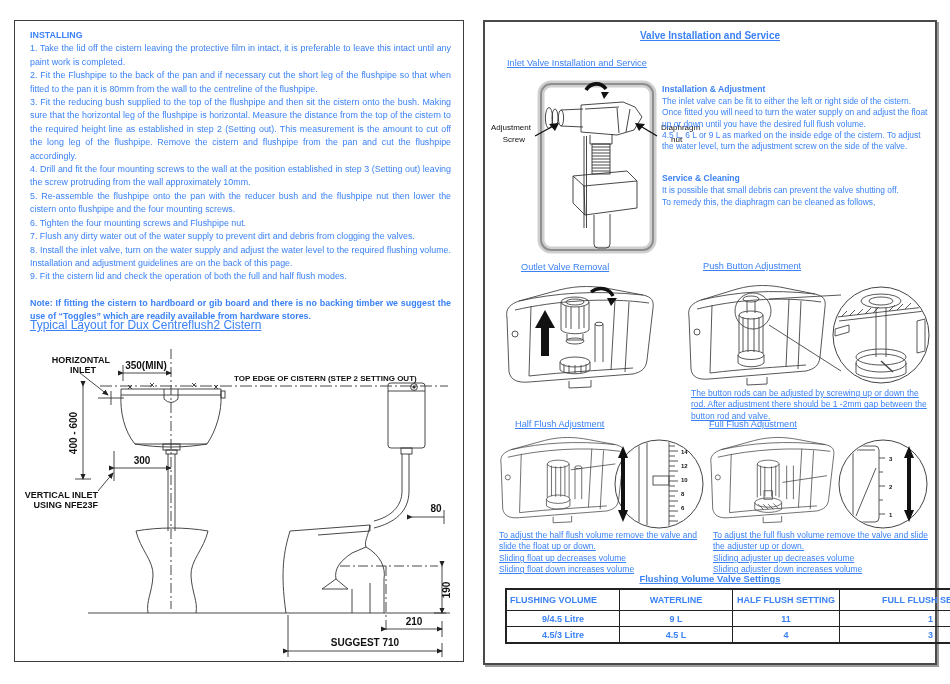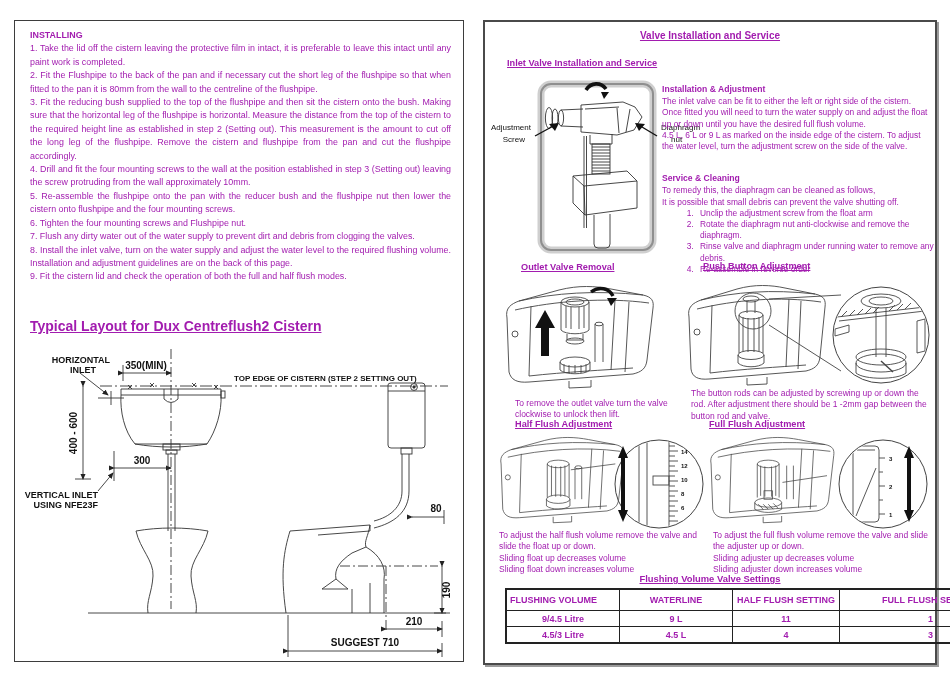--- a/index.html
+++ b/index.html
@@ -1,37 +1,37 @@
 <!DOCTYPE html>
 <html><head>
 <meta charset="utf-8">
 <style>
   html,body{margin:0;padding:0;background:#fff;}
   #canvas{position:relative;width:950px;height:684px;background:#fff;overflow:hidden;
-          font-family:"Liberation Sans",sans-serif;color:#a21caf;}
+          font-family:"Liberation Sans",sans-serif;color:#3b82f6;}
   .page{position:absolute;background:#fff;}
   #pageL{left:14px;top:20px;width:448px;height:640px;border:1.5px solid #3d3d3d;}
   #pageR{left:483px;top:20px;width:450px;height:641px;border:2px solid #4a4a4a;box-shadow:2px 2px 0 #9b9b9b;}
   .abs{position:absolute;}
   
   .steps{left:15px;top:8px;width:421px;font-size:8.9px;line-height:13.4px;text-align:justify;}
   .steps p{margin:0;}
   .steps .gap{height:13px;}
   .b{font-weight:bold;}
-  .diagTitle{left:15px;top:297px;font-size:14px;font-weight:bold;text-decoration:underline;}
+  .diagTitle{left:15px;top:297px;font-size:12px;font-weight:normal;text-decoration:underline;}
   
   .rTitle{left:0;top:8px;width:100%;text-align:center;font-size:10px;font-weight:bold;}
   .rTitle span{text-decoration:underline;}
-  .secHead{font-size:9.2px;font-weight:bold;text-decoration:underline;white-space:nowrap;}
+  .secHead{font-size:9.2px;font-weight:normal;text-decoration:underline;white-space:nowrap;}
   .colTxt{left:177px;top:62px;width:272px;font-size:8.4px;line-height:11.2px;}
   .colTxt h4{margin:0 0 1px 0;font-size:8.6px;}
   .colTxt p{margin:0;}
   .colTxt ol{margin:0;padding:0 0 0 34px;}
   .colTxt li{padding-left:4px;}
-  .cap{font-size:8.5px;line-height:11.4px;}
+  .cap{font-size:8.5px;line-height:11.4px;text-decoration:underline;}
   .cap p{margin:0;}
   .tblTitle{left:0;top:551px;width:100%;text-align:center;font-size:9.4px;font-weight:bold;}
   .tblTitle span{text-decoration:underline;}
   table.fv{left:20px;top:566px;width:518px;border-collapse:collapse;position:absolute;
            font-size:9px;font-weight:bold;}
   table.fv th,table.fv td{border:1.5px solid #222;text-align:center;padding:1px 3px;}
   table.fv{border:2.5px solid #222;}
   table.fv th{height:18px;}
   table.fv td{height:13px;}
   table.fv th:first-child{text-align:left;}
@@ -52,20 +52,21 @@
       <p>1. Take the lid off the cistern leaving the protective film in intact, it is preferable to leave this intact until any paint work is completed.</p>
       <p>2. Fit the Flushpipe to the back of the pan and if necessary cut the short leg of the flushpipe so that when fitted to the pan it is 80mm from the wall to the centreline of the flushpipe.</p>
       <p>3. Fit the reducing bush supplied to the top of the flushpipe and then sit the cistern onto the bush. Making sure that the horizontal leg of the flushpipe is horizontal. Measure the distance from the top of the cistern to the required height line as established in step 2 (Setting out). This measurement is the amount to cut off the long leg of the flushpipe. Remove the cistern and flushpipe from the pan and cut the flushpipe accordingly.</p>
       <p>4. Drill and fit the four mounting screws to the wall at the position established in step 3 (Setting out) leaving the screw protruding from the wall approximately 10mm.</p>
       <p>5. Re-assemble the flushpipe onto the pan with the reducer bush and the flushpipe nut then lower the cistern onto flushpipe and the four mounting screws.</p>
       <p>6. Tighten the four mounting screws and Flushpipe nut.</p>
       <p>7. Flush any dirty water out of the water supply to prevent dirt and debris from clogging the valves.</p>
       <p>8. Install the inlet valve, turn on the water supply and adjust the water level to the required flushing volume. Installation and adjustment guidelines are on the back of this page.</p>
       <p>9. Fit the cistern lid and check the operation of both the full and half flush modes.</p>
       <div class="gap"></div>
+      <p class="b">Note: If fitting the cistern to hardboard or gib board and there is no backing timber we suggest the use of “Toggles” which are readily available from hardware stores.</p>
     </div>
 
     <div class="abs diagTitle">Typical Layout for Dux Centreflush2 Cistern</div>
 
     <svg class="abs" style="left:3px;top:310px" width="442" height="330" viewBox="0 0 442 330">
       <defs>
         <marker id="aL" markerWidth="8" markerHeight="8" refX="6" refY="3" orient="auto">
           <path d="M0,0 L7,3 L0,6 Z" fill="#222"></path>
         </marker>
       </defs>
@@ -197,28 +198,22 @@
       <text class="smT" style="font-size:8px" x="176" y="52">Diaphragm</text>
       <text class="smT" style="font-size:8px" x="186" y="64">nut</text>
     </svg>
 
     <div class="abs colTxt">
       <h4>Installation &amp; Adjustment</h4>
       <p>The inlet valve can be fit to either the left or right side of the cistern.</p>
       <p>Once fitted you will need to turn the water supply on and adjust the float up or down until you have the desired full flush volume.</p>
       <p>4.5 L, 6 L or 9 L as marked on the inside edge of the cistern. To adjust the water level, turn the adjustment screw on the side of the valve.</p>
       <h4 style="margin-top:21px">Service &amp; Cleaning</h4>
+      <p>It is possible that small debris can prevent the valve shutting off.</p>
       <p>To remedy this, the diaphragm can be cleaned as follows,</p>
-      <p>It is possible that small debris can prevent the valve shutting off.</p>
-      <ol>
-        <li>Unclip the adjustment screw from the float arm</li>
-        <li>Rotate the diaphragm nut anti-clockwise and remove the diaphragm.</li>
-        <li>Rinse valve and diaphragm under running water to remove any debris.</li>
-        <li>Re-assemble in reverse order</li>
-      </ol>
     </div>
 
     <div class="abs secHead" style="left:36px;top:240px">Outlet Valve Removal</div>
     <div class="abs secHead" style="left:218px;top:239px">Push Button Adjustment</div>
 
     <svg class="abs" style="left:10px;top:258px" width="172" height="114" viewBox="0 0 172 114">
       <g stroke="#444" stroke-width="0.9" fill="none">
         <path d="M12,38 C10,28 16,24 24,21 L64,10 C84,5 100,6 116,9 L148,15 C157,17 159,21 158,28 L152,80 C151,89 146,92 138,94 L34,102 C22,103 16,100 14,92 Z"></path>
         <path d="M24,21 C60,13 100,10 148,15"></path>
         <path d="M20,30 C60,21 110,17 154,23"></path>
@@ -288,23 +283,20 @@
           <path d="M156,52 L170,48 L170,55 L156,59 Z"></path>
           <path d="M238,44 L246,42 L246,74 L238,76 Z"></path>
           <ellipse cx="202" cy="86" rx="25" ry="9"></ellipse>
           <path d="M177,86 L177,96 M227,86 L227,96 M177,96 C185,103 219,103 227,96"></path>
           <ellipse cx="202" cy="80" rx="25" ry="8"></ellipse>
           <path d="M202,84 L214,95" stroke-width="1.4"></path>
         </g>
       </g>
     </svg>
 
-    <div class="abs cap" style="left:30px;top:376px;width:178px">
-      <p>To remove the outlet valve turn the valve clockwise to unlock then lift.</p>
-    </div>
     <div class="abs cap" style="left:206px;top:366px;width:238px">
       <p>The button rods can be adjusted by screwing up or down the rod. After adjustment there should be 1 -2mm gap between the button rod and valve.</p>
     </div>
 
     <div class="abs secHead" style="left:30px;top:397px">Half Flush Adjustment</div>
     <div class="abs secHead" style="left:224px;top:397px">Full Flush Adjustment</div>
 
     <svg class="abs" style="left:6px;top:410px" width="214" height="108" viewBox="0 0 214 108">
       <g stroke="#444" stroke-width="0.9" fill="none" transform="scale(0.84)">
         <path d="M12,38 C10,28 16,24 24,21 L64,10 C84,5 100,6 116,9 L148,15 C157,17 159,21 158,28 L152,80 C151,89 146,92 138,94 L34,102 C22,103 16,100 14,92 Z"></path>

